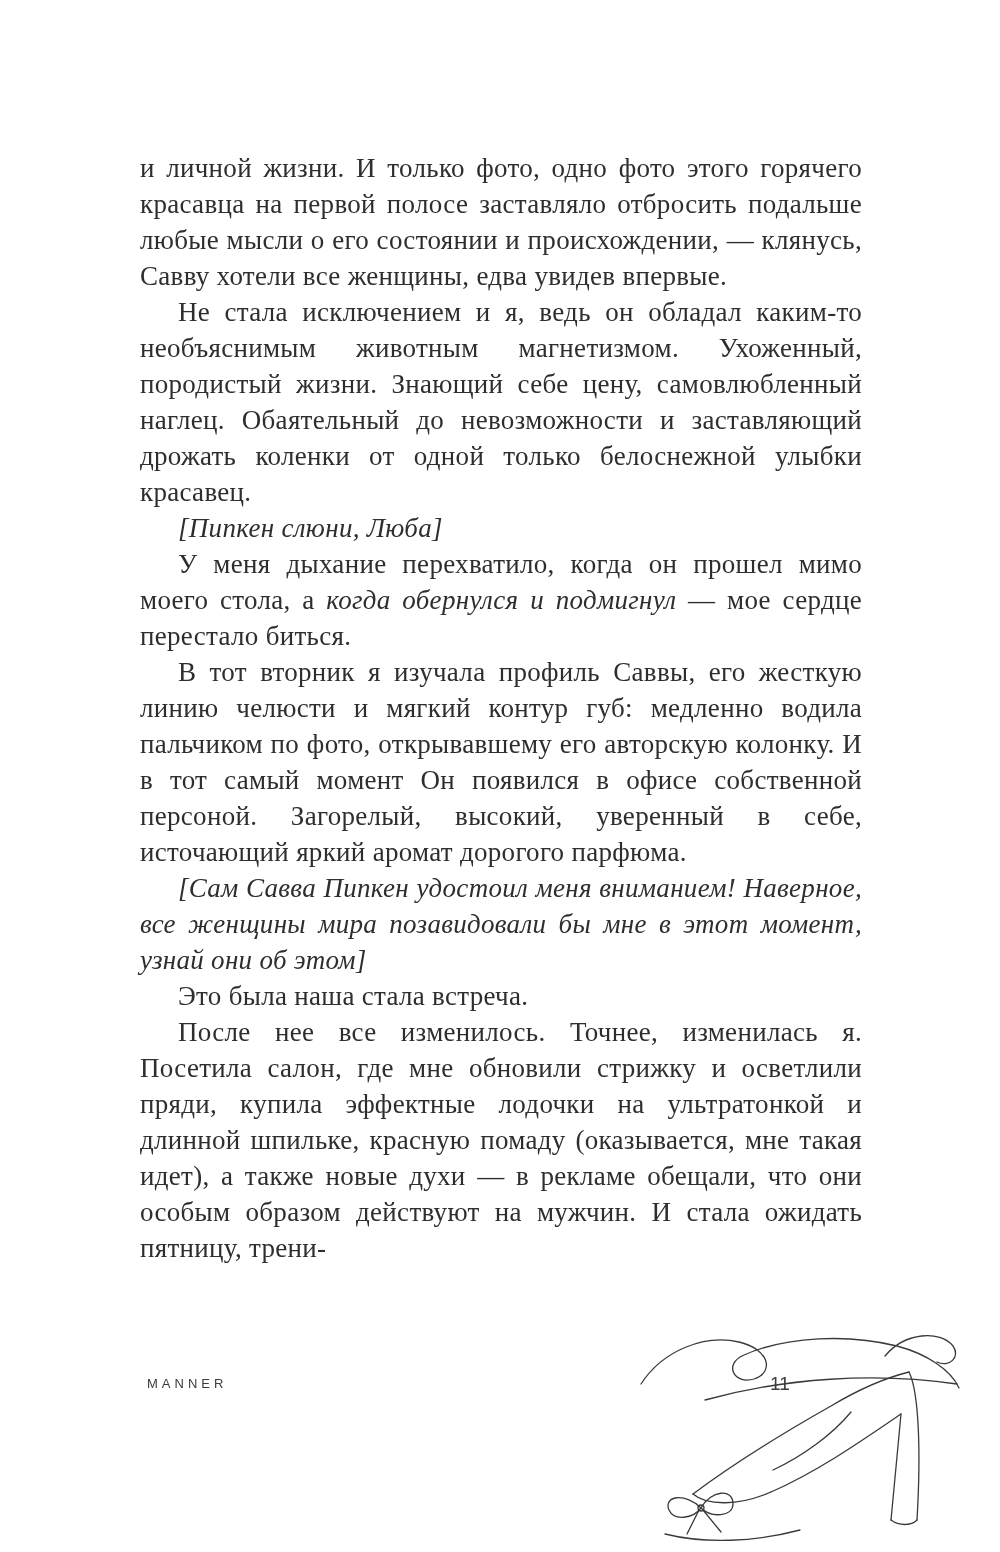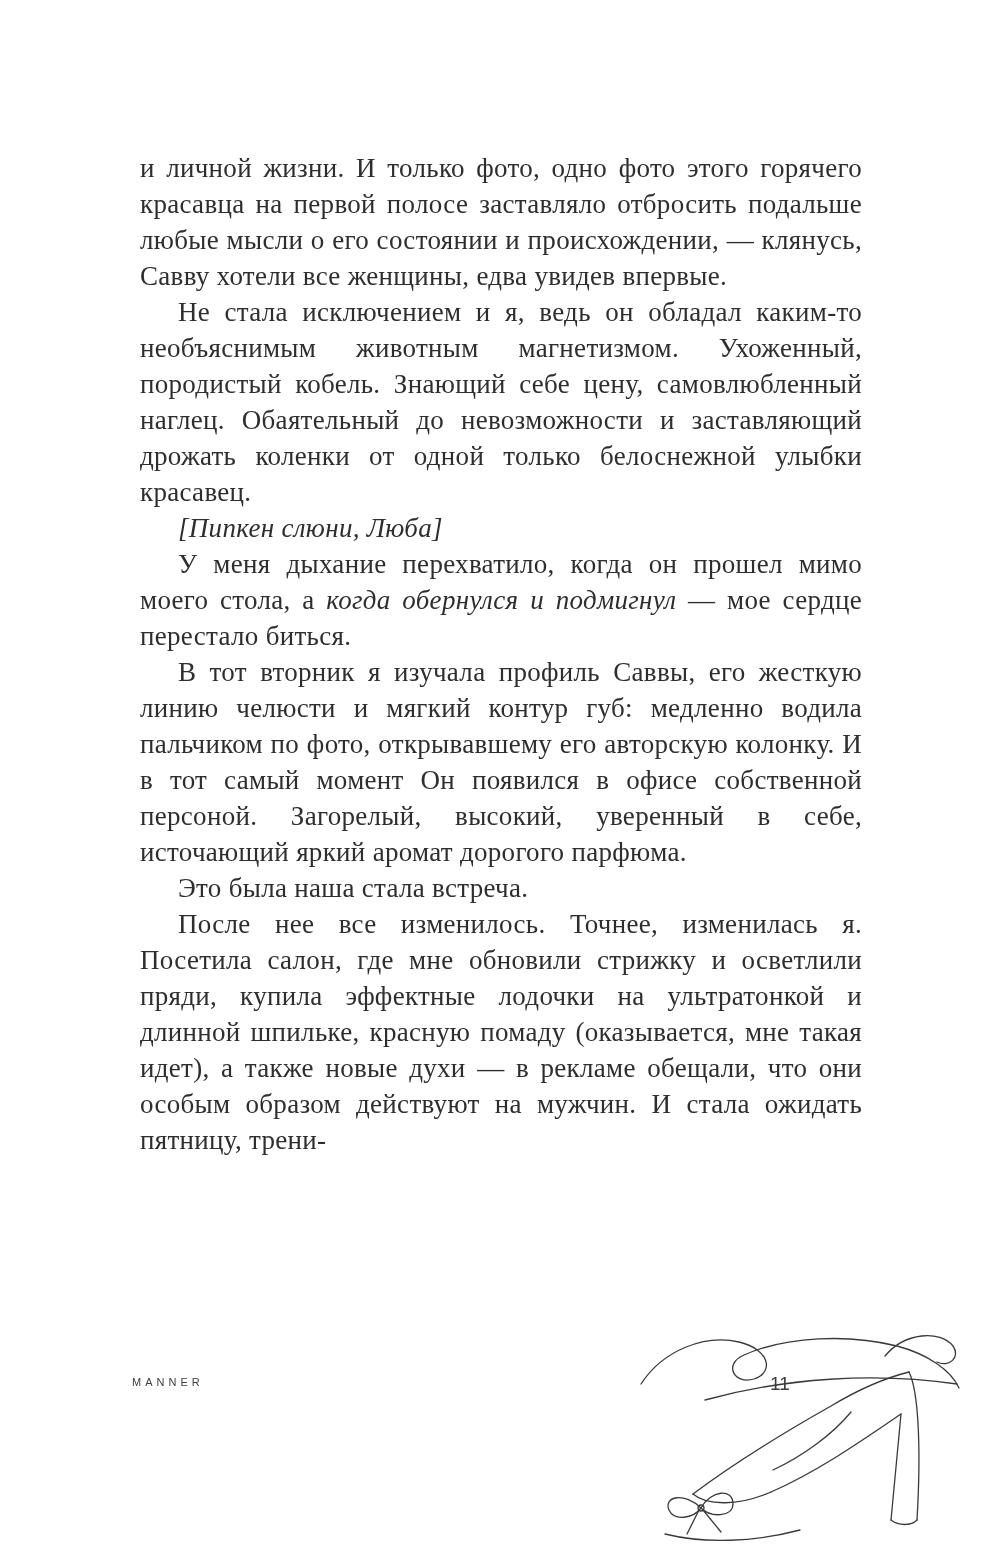--- a/index.html
+++ b/index.html
@@ -37,24 +37,24 @@
     text-indent: 0;
   }
   .para.bracket {
     font-style: italic;
   }
   .para em {
     font-style: italic;
   }
   .footer-left {
     position: absolute;
-    left: 132px;
+    left: 147px;
     top: 1376px;
     font-family: "Liberation Sans", sans-serif;
-    font-size: 11px;
+    font-size: 13px;
     letter-spacing: 4px;
     color: #3d3d3d;
   }
   .footer-page-number {
     position: absolute;
     left: 770px;
     top: 1373px;
     font-family: "Liberation Sans", sans-serif;
     font-size: 19px;
     color: #3d3d3d;
@@ -67,24 +67,25 @@
     height: 220px;
   }
 </style>
 </head>
 <body>
 
 <div class="page">
 
   <main class="text-block">
     <p class="para no-indent">и личной жизни. И только фото, одно фото этого горячего красавца на первой полосе заставляло отбросить подальше любые мысли о его состоянии и происхождении, — клянусь, Савву хотели все женщины, едва увидев впервые.</p>
-    <p class="para">Не стала исключением и я, ведь он обладал каким-то необъяснимым животным магнетизмом. Ухоженный, породистый кобель. Знающий себе цену, самовлюбленный наглец. Обаятельный до невозможности и заставляющий дрожать коленки от одной только белоснежной улыбки красавец.</p>
+    <p class="para">Не стала исключением и я, ведь он обладал каким-то необъяснимым животным магнетизмом. Ухоженный, породистый жизни. Знающий себе цену, самовлюбленный наглец. Обаятельный до невозможности и заставляющий дрожать коленки от одной только белоснежной улыбки красавец.</p>
     <p class="para bracket">[Пипкен слюни, Люба]</p>
     <p class="para"><span>У меня дыхание перехватило, когда он прошел мимо моего стола, а </span><em>когда обернулся и подмигнул</em><span> — мое сердце перестало биться.</span></p>
     <p class="para">В тот вторник я изучала профиль Саввы, его жесткую линию челюсти и мягкий контур губ: медленно водила пальчиком по фото, открывавшему его авторскую колонку. И в тот самый момент Он появился в офисе собственной персоной. Загорелый, высокий, уверенный в себе, источающий яркий аромат дорогого парфюма.</p>
+    <p class="para bracket">[Сам Савва Пипкен удостоил меня вниманием! Наверное, все женщины мира позавидовали бы мне в этот момент, узнай они об этом]</p>
     <p class="para">Это была наша стала встреча.</p>
     <p class="para">После нее все изменилось. Точнее, изменилась я. Посетила салон, где мне обновили стрижку и осветлили пряди, купила эффектные лодочки на ультратонкой и длинной шпильке, красную помаду (оказывается, мне такая идет), а также новые духи — в рекламе обещали, что они особым образом действуют на мужчин. И стала ожидать пятницу, трени-</p>
   </main>
 
   <div class="footer-left">MANNER</div>
   <div class="footer-page-number">11</div>
 
   <svg class="illustration" viewBox="0 0 330 220" aria-hidden="true">
     <g fill="none" stroke="#3a3a3a" stroke-width="1.3" stroke-linecap="round">
 

